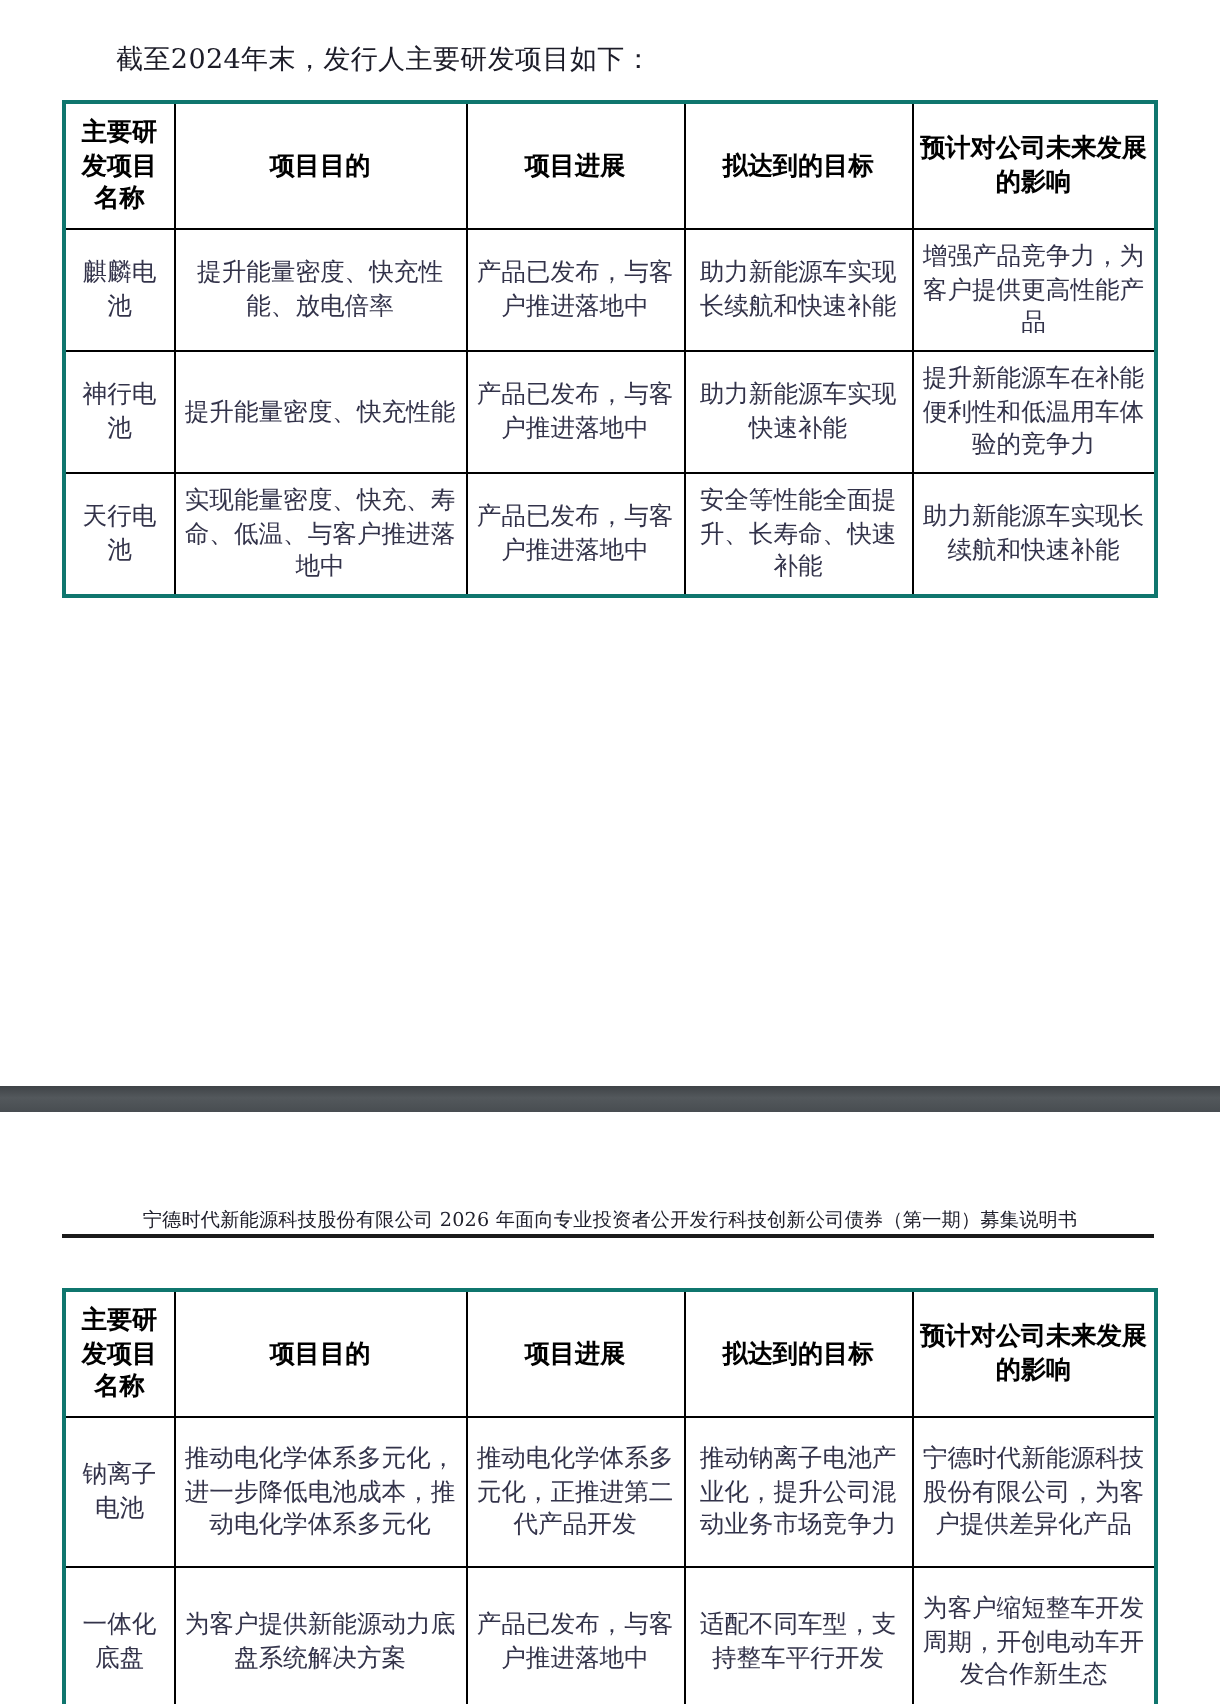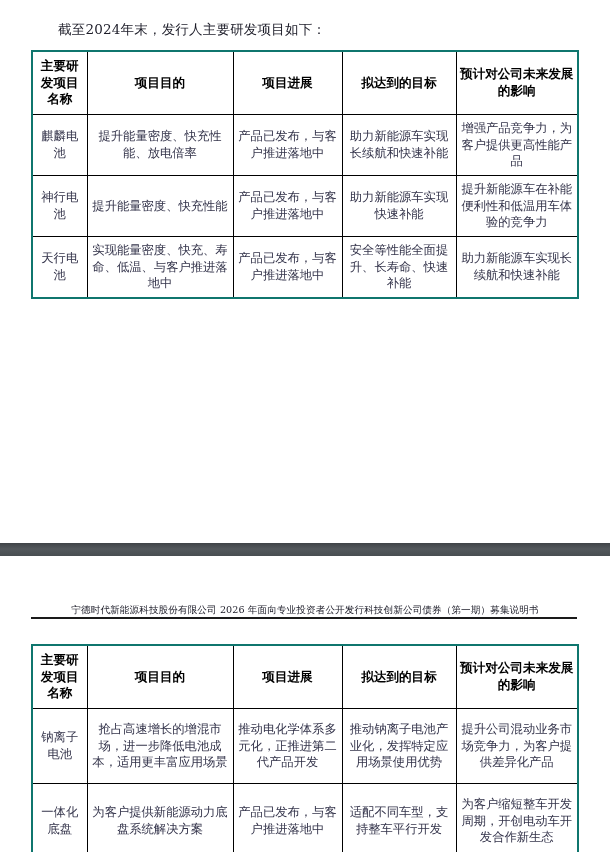--- a/index.html
+++ b/index.html
@@ -183,24 +183,24 @@
         <th>主要研发项目名称</th>
         <th>项目目的</th>
         <th>项目进展</th>
         <th>拟达到的目标</th>
         <th>预计对公司未来发展的影响</th>
       </tr>
     </thead>
     <tbody>
       <tr>
         <td>钠离子电池</td>
-        <td>抢占高速增长的增混市场，进一步降低电池成本，适用更丰富应用场景</td>
+        <td>推动电化学体系多元化，进一步降低电池成本，推动电化学体系多元化</td>
         <td>推动电化学体系多元化，正推进第二代产品开发</td>
-        <td>推动钠离子电池产业化，发挥特定应用场景使用优势</td>
-        <td>提升公司混动业务市场竞争力，为客户提供差异化产品</td>
+        <td>推动钠离子电池产业化，提升公司混动业务市场竞争力</td>
+        <td>宁德时代新能源科技股份有限公司，为客户提供差异化产品</td>
       </tr>
       <tr>
         <td>一体化底盘</td>
         <td>为客户提供新能源动力底盘系统解决方案</td>
         <td>产品已发布，与客户推进落地中</td>
         <td>适配不同车型，支持整车平行开发</td>
         <td>为客户缩短整车开发周期，开创电动车开发合作新生态</td>
       </tr>
     </tbody>
   </table>

